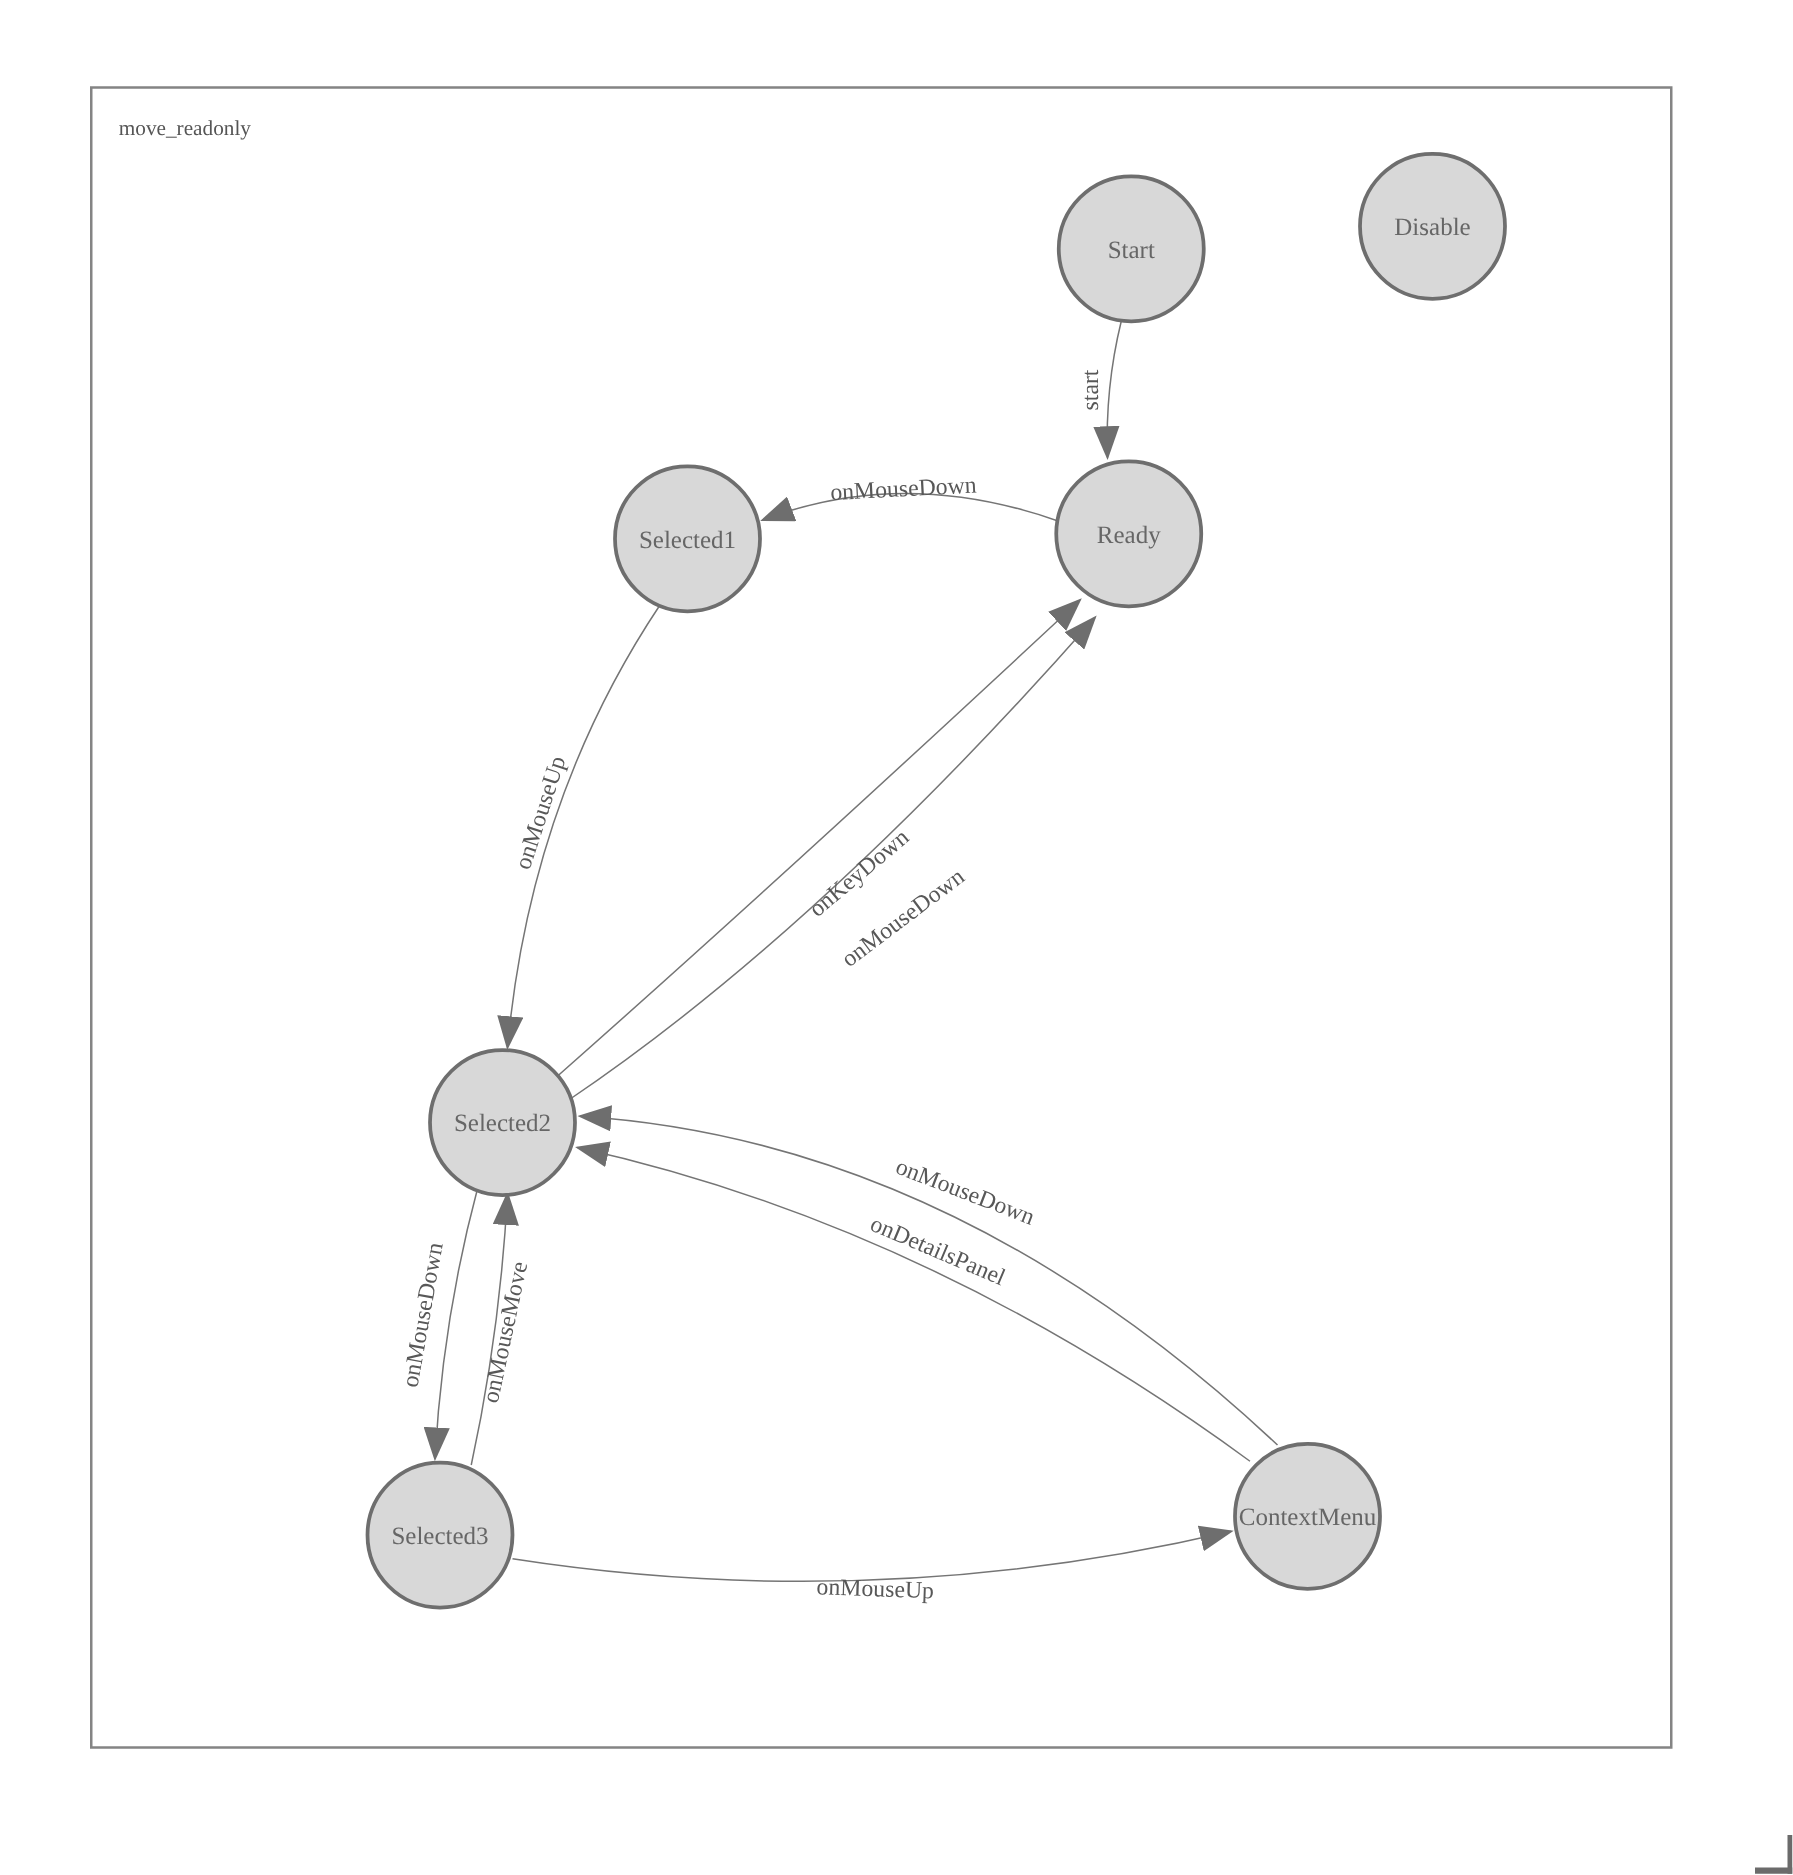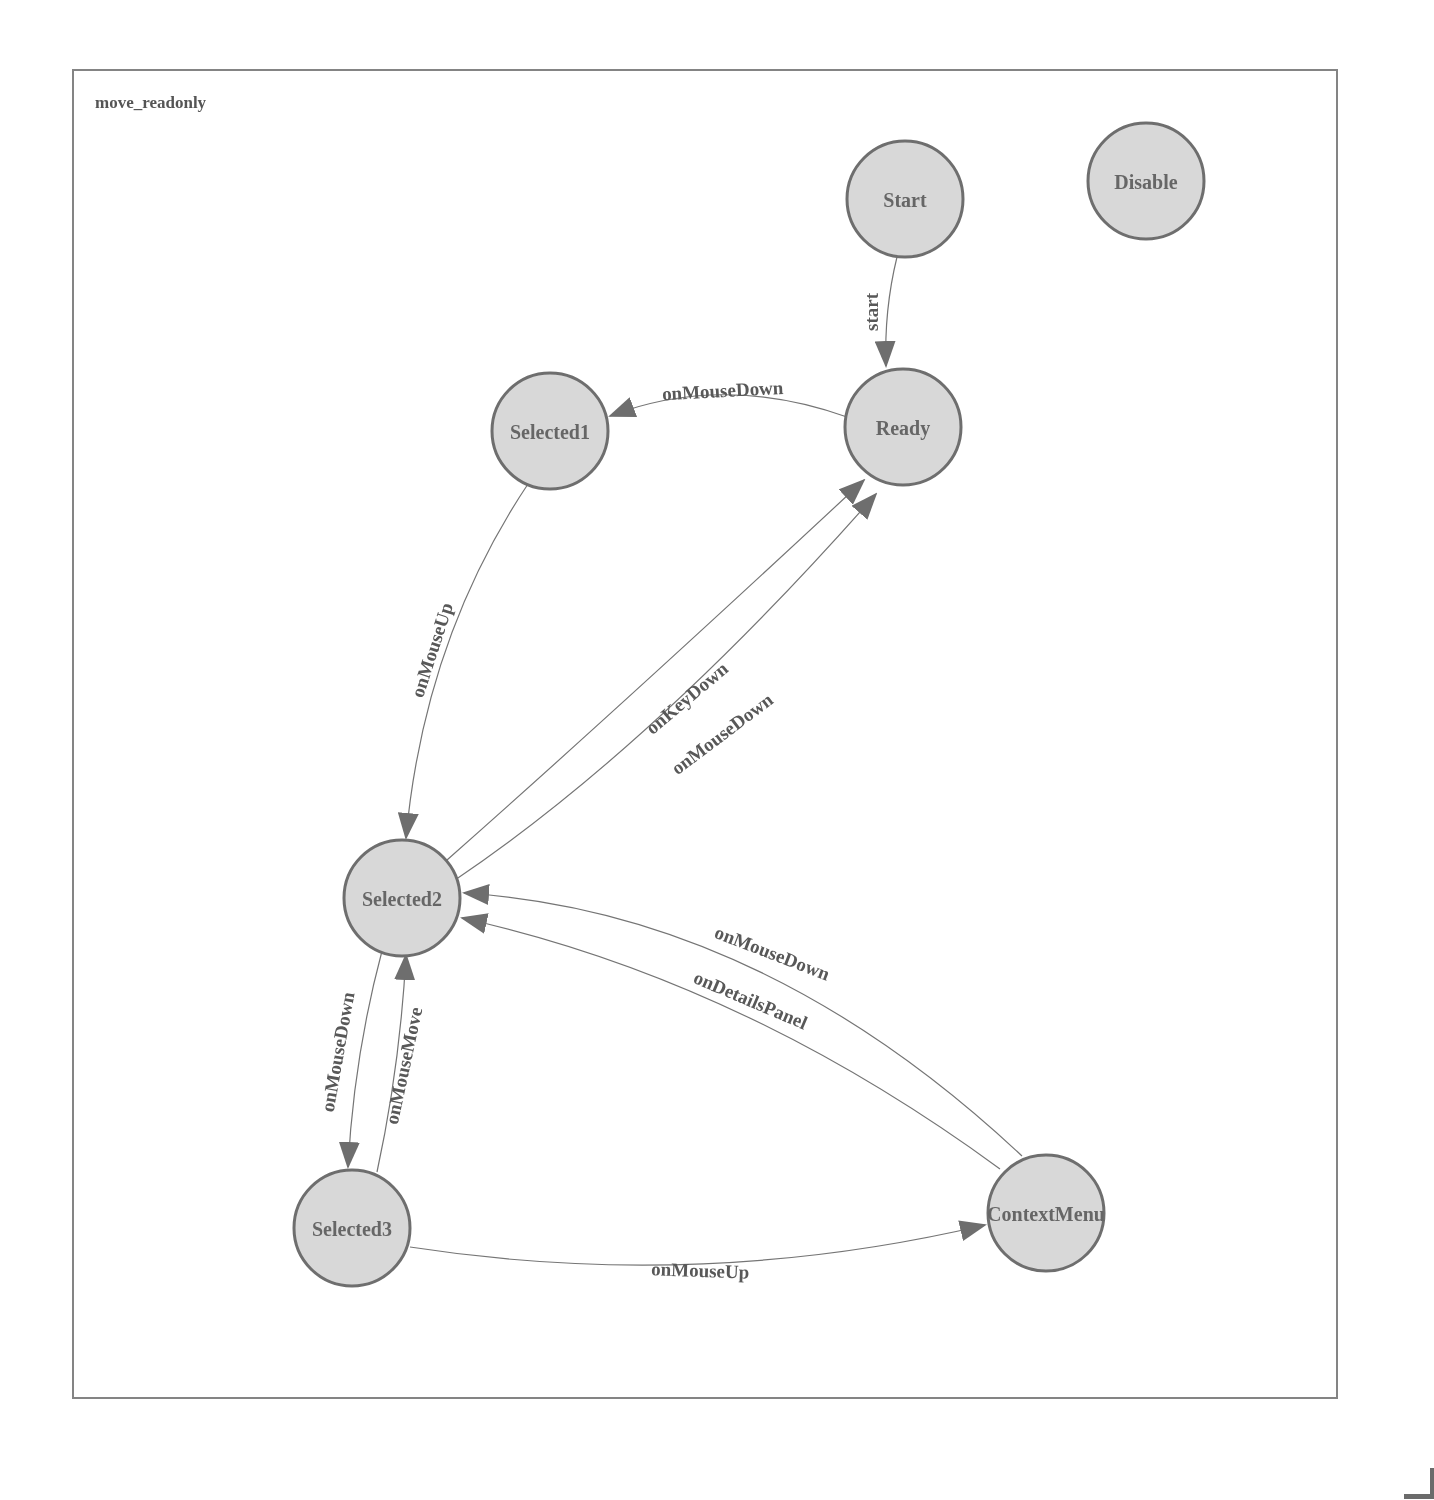--- a/index.html
+++ b/index.html
@@ -8,21 +8,20 @@
     background: #ffffff;
     width: 1434px;
     height: 1500px;
     overflow: hidden;
     font-family: "Liberation Serif", serif;
   }
   #stage {
     position: relative;
     width: 1247px;
     height: 1500px;
-    font-weight: bold;
   }
   svg text {
     font-family: "Liberation Serif", serif;
     fill: #5f5f5f;
   }
   .diagram-title { font-size: 17px; fill: #555555; }
   .node-label  { font-size: 20px; fill: #666666; }
   .edge-label  { font-size: 19px; fill: #585858; }
   .node-circle { fill: #d8d8d8; stroke: #6e6e6e; stroke-width: 3; }
   .edge-path   { fill: none; stroke: #757575; stroke-width: 1.2; }

